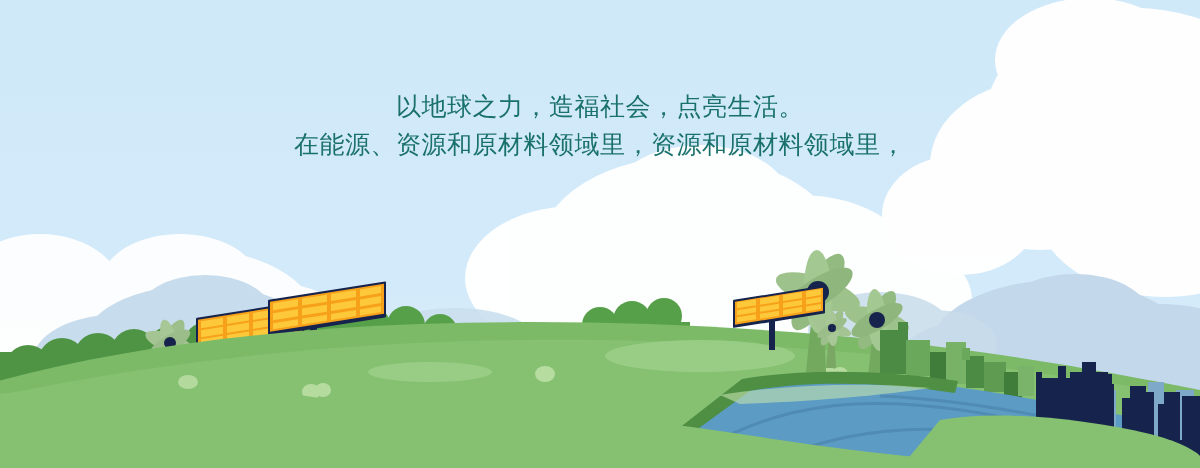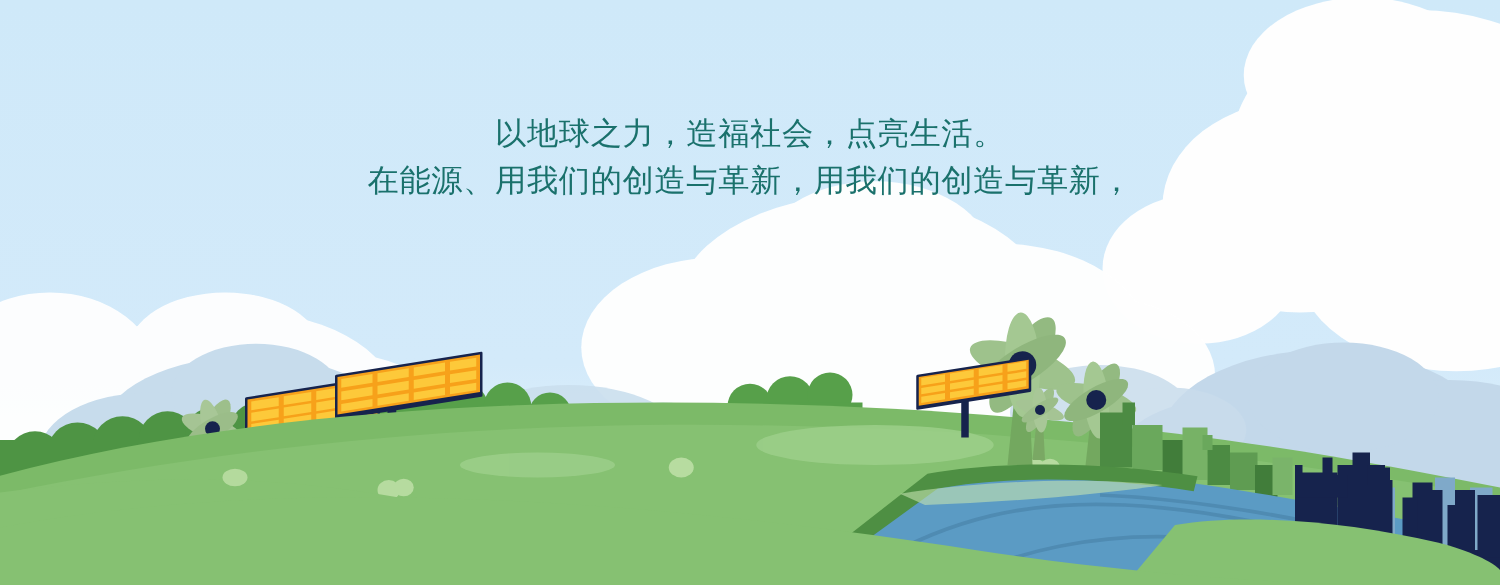--- a/index.html
+++ b/index.html
@@ -322,16 +322,16 @@
       <path d="M960,468 L960,432 C1010,424 1080,430 1140,442 C1170,448 1190,456 1200,462 L1200,468 Z" fill="#86c172"></path>
       <path d="M900,468 L940,420 C1000,410 1080,418 1150,434 C1175,440 1195,450 1200,456 L1200,468 Z" fill="#86c172"></path>
 
       <path d="M-40,468 L-40,430 C60,408 180,396 320,398 C480,400 640,418 780,440 C900,458 1020,468 1120,468 Z" fill="#86c172"></path>
 
     </g>
   </svg>
 
   <div id="tagline">
     <div class="line">以地球之力，造福社会，点亮生活。</div>
-    <div class="line">在能源、用我们的创造与革新，用我们的创造与革新，</div>
+    <div class="line">在能源、资源和原材料领域里，资源和原材料领域里，</div>
   </div>
 
 </div>
 
 </body></html>

